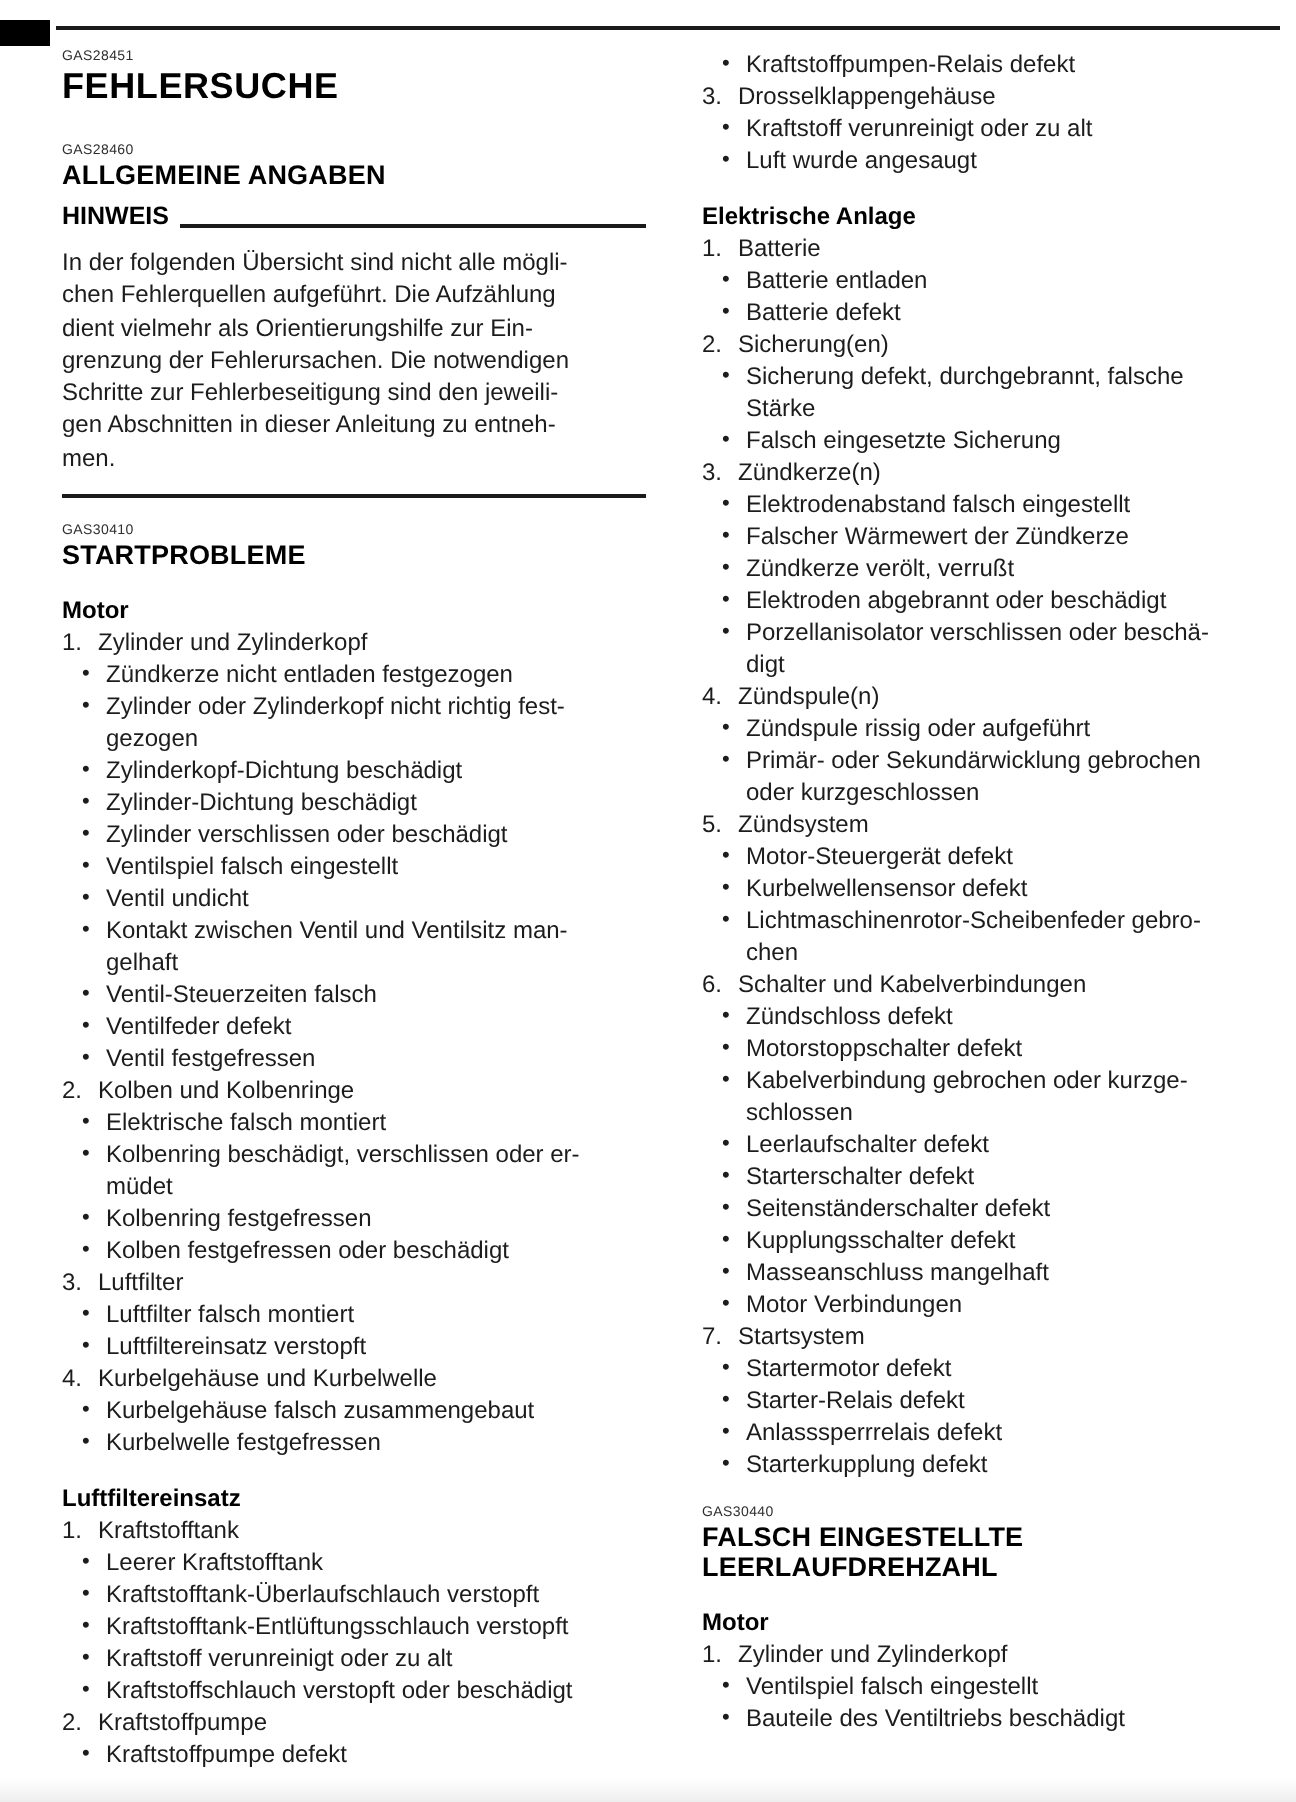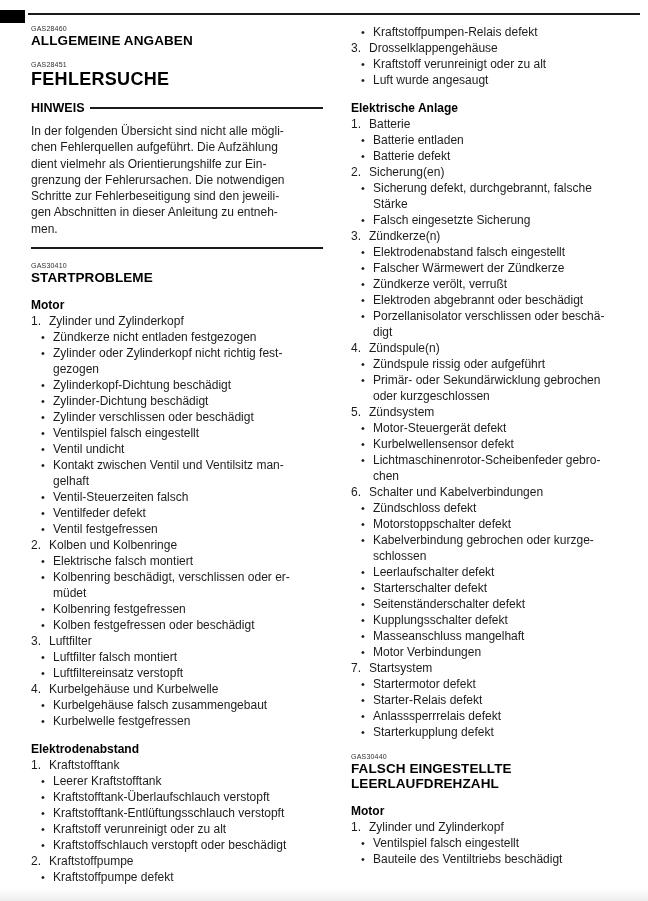--- a/index.html
+++ b/index.html
@@ -19,21 +19,21 @@
   .col-right{left:351px;}
 
   .sec{margin:0 0 12px;}
   .sec.xl{margin-bottom:17px;}
   .sec-code{font-size:7px;line-height:9px;color:#2e2e2e;letter-spacing:.2px;}
   .sec-title{font-weight:700;color:#000;white-space:pre-line;}
   .sec-title.xl{font-size:18px;line-height:21px;letter-spacing:.3px;}
   .sec-title.lg{font-size:13.5px;line-height:15px;letter-spacing:.1px;}
 
   .note{margin:-6px 0 10px;}
-  .note-head{display:flex;align-items:center;font-weight:700;font-size:12.5px;line-height:15px;color:#000;}
+  .note-head{display:flex;align-items:flex-end;font-weight:700;font-size:12.5px;line-height:15px;color:#000;}
   .note-rule{flex:1;border-bottom:2px solid #1a1a1a;margin:0 0 2px 6px;}
   .note-text{white-space:pre-line;font-size:12px;line-height:16.3px;margin-top:7px;}
 
   .h-rule{height:2px;background:#1a1a1a;margin:0 0 12px;}
 
   .group{margin-bottom:12px;font-size:12px;line-height:16px;}
   .group-title{font-weight:700;color:#000;}
   .item-line{display:flex;}
   .item-num{flex:none;width:18px;}
   .bullet{position:relative;padding-left:22px;}
@@ -43,27 +43,27 @@
   .scan-shade{position:absolute;left:0;bottom:0;width:100%;height:12px;
     background:linear-gradient(to bottom, rgba(0,0,0,0), rgba(0,0,0,0.07));}
 </style>
 </head>
 <body>
 
 <div class="page">
   <div class="edge-tab"></div>
   <div class="top-rule"></div>
   <div class="col col-left">
+      <div class="sec xl">
+        <div class="sec-code">GAS28451</div>
+        <div class="sec-title xl">FEHLERSUCHE</div>
+      </div>
       <div class="sec lg">
         <div class="sec-code">GAS28460</div>
         <div class="sec-title lg">ALLGEMEINE ANGABEN</div>
-      </div>
-      <div class="sec xl">
-        <div class="sec-code">GAS28451</div>
-        <div class="sec-title xl">FEHLERSUCHE</div>
       </div>
       <div class="note">
         <div class="note-head">
           <span class="note-label">HINWEIS</span>
           <span class="note-rule"></span>
         </div>
         <div class="note-text">In der folgenden Übersicht sind nicht alle mögli-
 chen Fehlerquellen aufgeführt. Die Aufzählung
 dient vielmehr als Orientierungshilfe zur Ein-
 grenzung der Fehlerursachen. Die notwendigen
@@ -119,21 +119,21 @@
         <div class="item">
           <div class="item-line">
             <span class="item-num">4.</span>
             <span class="item-label">Kurbelgehäuse und Kurbelwelle</span>
           </div>
           <div class="bullet"><span class="marker">•</span><span class="bullet-text">Kurbelgehäuse falsch zusammengebaut</span></div>
           <div class="bullet"><span class="marker">•</span><span class="bullet-text">Kurbelwelle festgefressen</span></div>
         </div>
       </div>
       <div class="group">
-        <div class="group-title">Elektrodenabstand</div>
+        <div class="group-title">Luftfiltereinsatz</div>
         <div class="item">
           <div class="item-line">
             <span class="item-num">1.</span>
             <span class="item-label">Kraftstofftank</span>
           </div>
           <div class="bullet"><span class="marker">•</span><span class="bullet-text">Leerer Kraftstofftank</span></div>
           <div class="bullet"><span class="marker">•</span><span class="bullet-text">Kraftstofftank-Überlaufschlauch verstopft</span></div>
           <div class="bullet"><span class="marker">•</span><span class="bullet-text">Kraftstofftank-Entlüftungsschlauch verstopft</span></div>
           <div class="bullet"><span class="marker">•</span><span class="bullet-text">Kraftstoff verunreinigt oder zu alt</span></div>
           <div class="bullet"><span class="marker">•</span><span class="bullet-text">Kraftstoffschlauch verstopft oder beschädigt</span></div>

